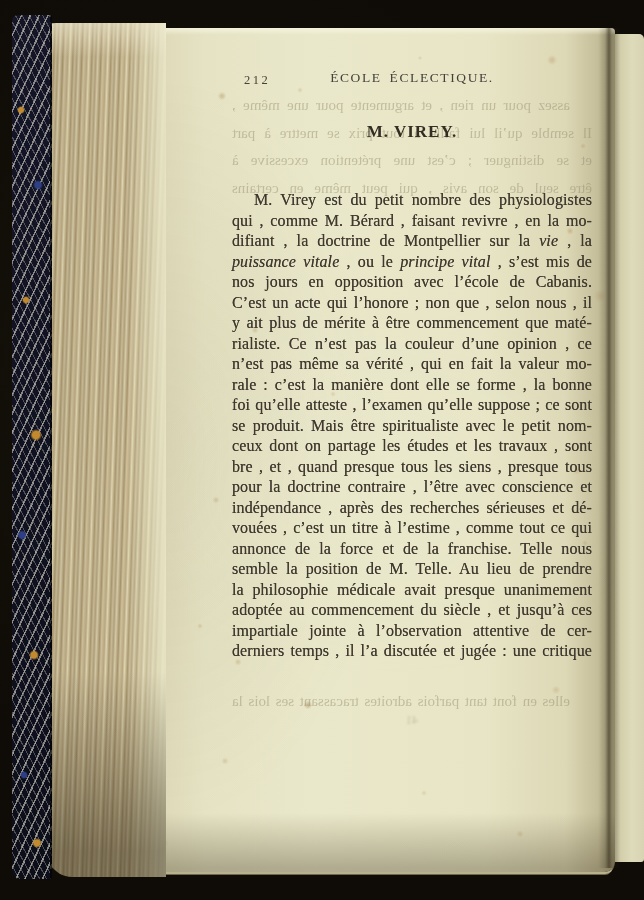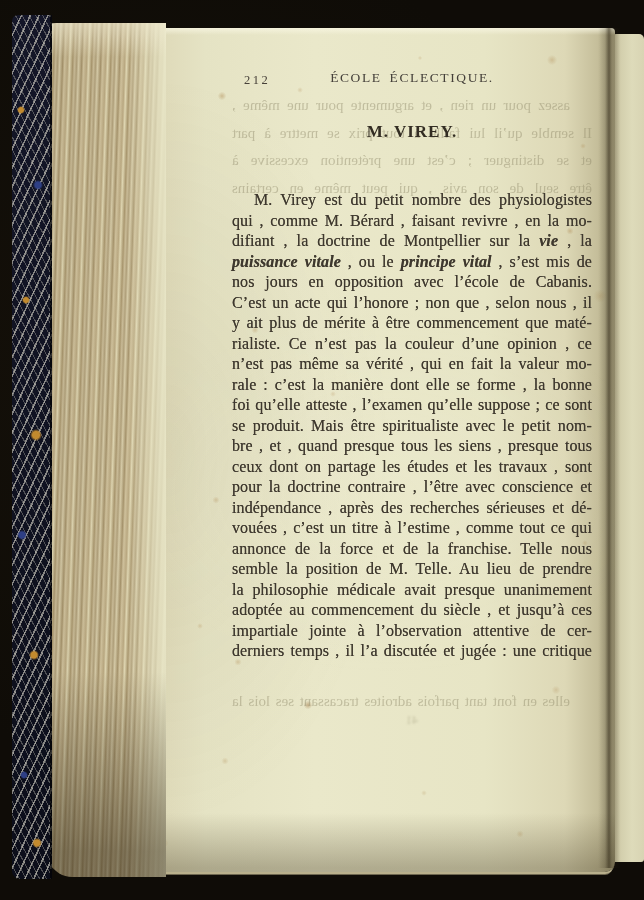--- a/index.html
+++ b/index.html
@@ -116,21 +116,21 @@
   }
   .body-text{
     position:absolute;top:162px;left:0;width:360px;z-index:3;
     font-size:16px;line-height:20.5px;letter-spacing:.1px;
   }
   .body-line{
     text-align:justify;text-align-last:justify;white-space:normal;
     text-shadow:0 0 .4px rgba(62,56,46,.8);
   }
   .body-line:first-child{text-indent:22px;}
-  .body-line i{font-style:italic;font-weight:bold;}
+  .body-line i{font-style:italic;}
 
   
   .bleed{position:absolute;left:0;width:360px;z-index:1;
     transform:scaleX(-1);filter:blur(.7px);opacity:.42;color:#8a8465;
     font-size:15px;}
   .bleed-top{top:64px;line-height:27.5px;}
   .bleed-bottom{top:663px;line-height:20px;}
   .bleed .body-line{text-shadow:none;}
   .bleed-mark{
     position:absolute;top:685px;left:0;width:360px;text-align:center;z-index:1;
@@ -173,22 +173,22 @@
           <div class="body-line"><span>difiant , la doctrine de Montpellier sur la </span><i>vie</i><span> , la</span></div>
           <div class="body-line"><i>puissance vitale</i><span> , ou le </span><i>principe vital</i><span> , s’est mis de</span></div>
           <div class="body-line"><span>nos jours en opposition avec l’école de Cabanis.</span></div>
           <div class="body-line"><span>C’est un acte qui l’honore ; non que , selon nous , il</span></div>
           <div class="body-line"><span>y ait plus de mérite à être commencement que maté-</span></div>
           <div class="body-line"><span>rialiste. Ce n’est pas la couleur d’une opinion , ce</span></div>
           <div class="body-line"><span>n’est pas même sa vérité , qui en fait la valeur mo-</span></div>
           <div class="body-line"><span>rale : c’est la manière dont elle se forme , la bonne</span></div>
           <div class="body-line"><span>foi qu’elle atteste , l’examen qu’elle suppose ; ce sont</span></div>
           <div class="body-line"><span>se produit. Mais être spiritualiste avec le petit nom-</span></div>
+          <div class="body-line"><span>ceux dont on partage les études et les travaux , sont</span></div>
           <div class="body-line"><span>bre , et , quand presque tous les siens , presque tous</span></div>
-          <div class="body-line"><span>ceux dont on partage les études et les travaux , sont</span></div>
           <div class="body-line"><span>pour la doctrine contraire , l’être avec conscience et</span></div>
           <div class="body-line"><span>indépendance , après des recherches sérieuses et dé-</span></div>
           <div class="body-line"><span>vouées , c’est un titre à l’estime , comme tout ce qui</span></div>
           <div class="body-line"><span>annonce de la force et de la franchise. Telle nous</span></div>
           <div class="body-line"><span>semble la position de M. Telle. Au lieu de prendre</span></div>
           <div class="body-line"><span>la philosophie médicale avait presque unanimement</span></div>
           <div class="body-line"><span>adoptée au commencement du siècle , et jusqu’à ces</span></div>
           <div class="body-line"><span>impartiale jointe à l’observation attentive de cer-</span></div>
           <div class="body-line"><span>derniers temps , il l’a discutée et jugée : une critique</span></div>
         </div>

